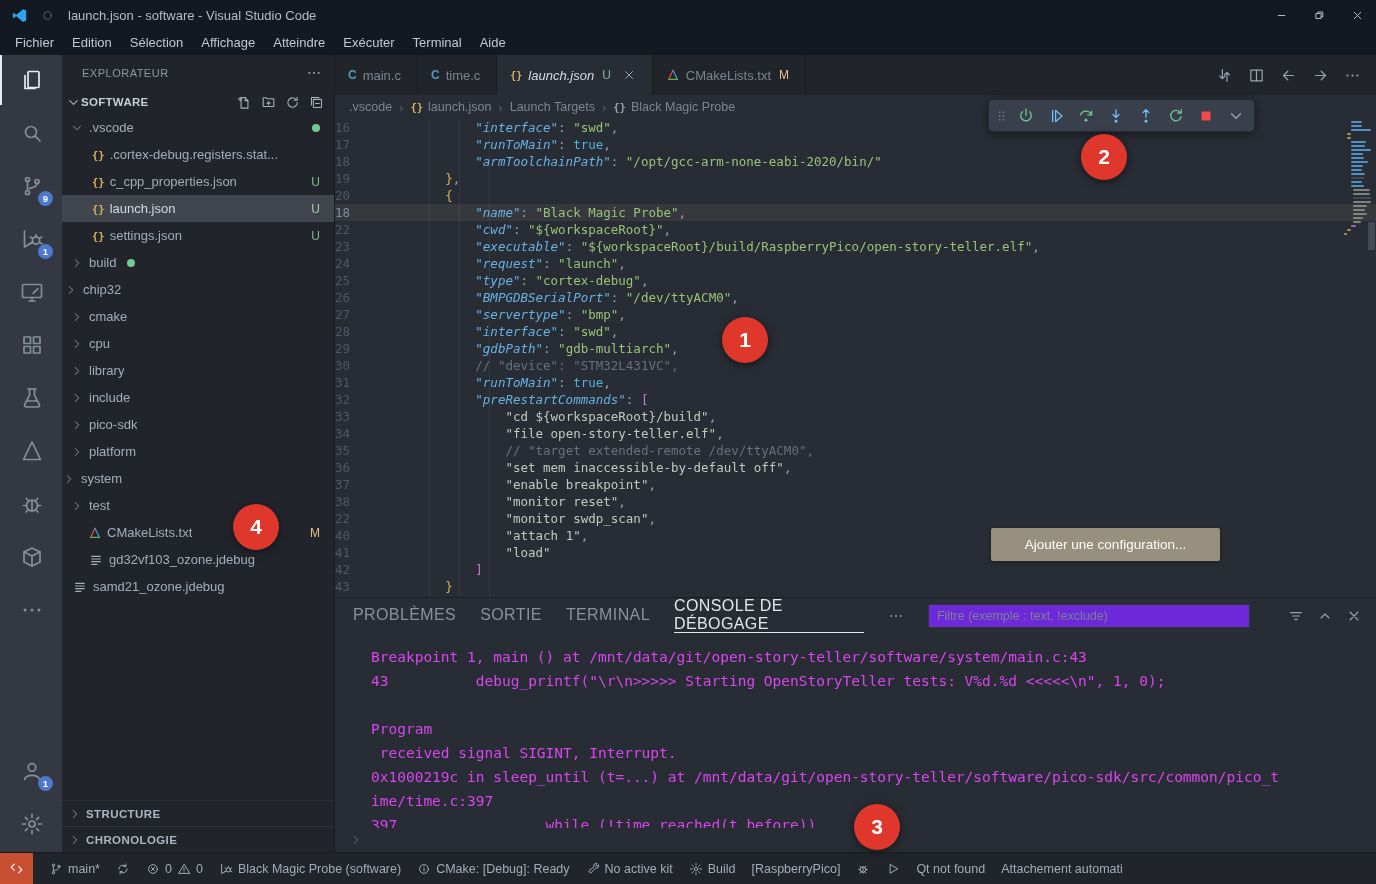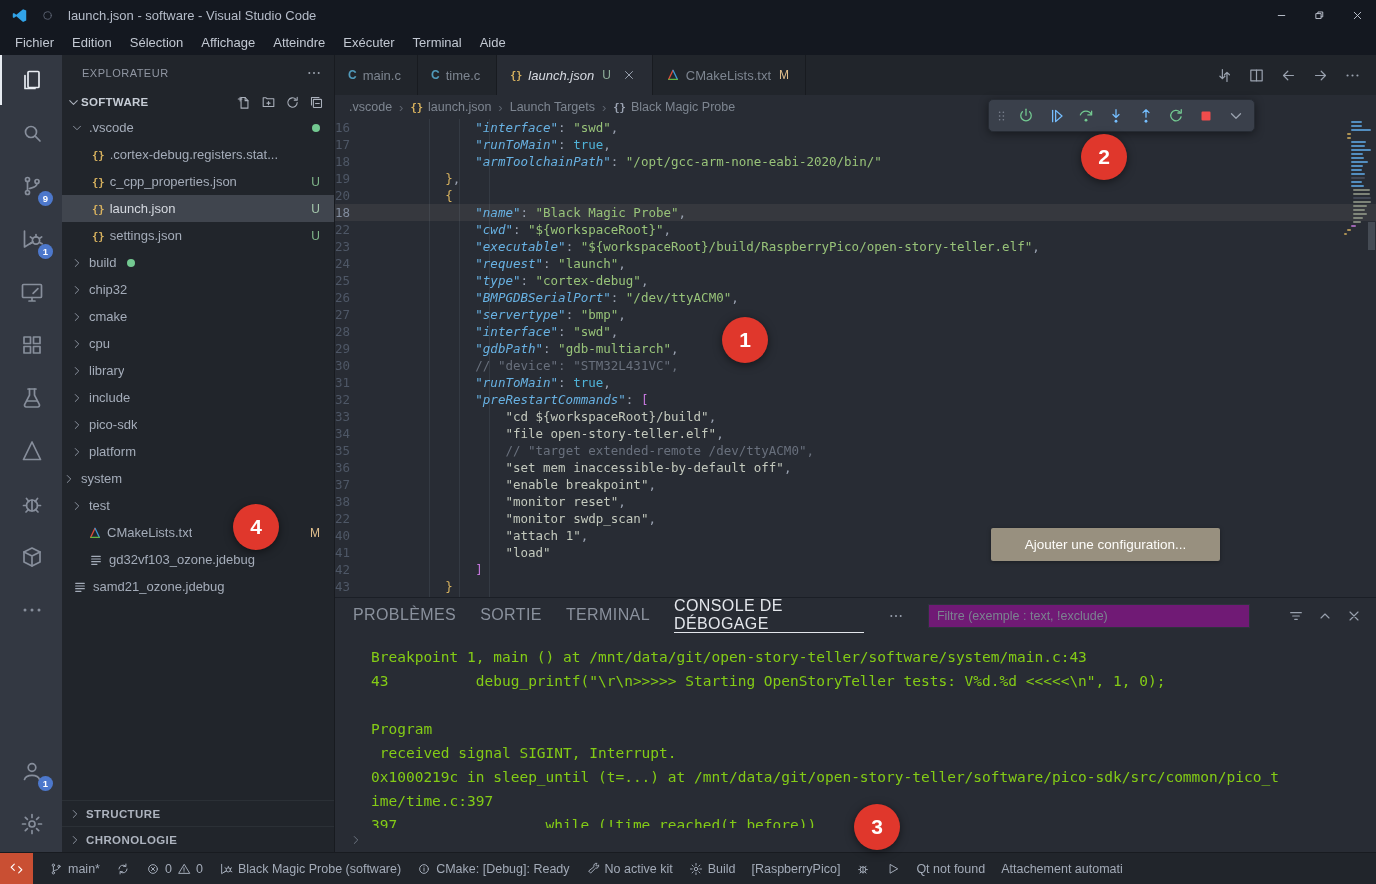--- a/index.html
+++ b/index.html
@@ -87,25 +87,25 @@
 .minimap{position:absolute;top:121px;left:1341px;width:32px;z-index:6}
 .mm-line{height:2.2px;margin-bottom:1.8px;opacity:.75;border-radius:1px}
 .scrollthumb{position:absolute;left:1367px;top:222px;width:7px;height:28px;background:rgba(140,148,158,.3);z-index:6}
 
 
 .panel{position:absolute;left:0;right:0;bottom:0;height:255px;background:#282c34;border-top:1px solid #1b1f26}
 .panel-tabs{height:35px;display:flex;align-items:center;gap:24px;padding:0 14px 0 18px}
 .ptab{font-size:16px;letter-spacing:.4px;color:#8a919d;height:100%;display:flex;align-items:center;border-bottom:1px solid transparent}
 .ptab.active{color:#e4e7ec;border-bottom-color:#e4e7ec}
 .ptab-more{color:#9aa2af}
-.panel-filter{margin-left:auto;width:352px;height:24px;background:#701a75;border:1px solid #2e333d;color:#c8ccd4;font-size:12.5px;padding:0 8px;outline:none;font-family:"Liberation Sans",sans-serif}
+.panel-filter{margin-left:auto;width:352px;height:24px;background:#6d28d9;border:1px solid #2e333d;color:#c8ccd4;font-size:12.5px;padding:0 8px;outline:none;font-family:"Liberation Sans",sans-serif}
 .panel-filter::placeholder{color:#7b8390}
 .panel-actions{display:flex;gap:13px;margin-left:14px;color:#9aa2af}
 .panel-actions .ic{width:16px;height:16px}
-.console{position:absolute;top:35px;left:0;right:0;bottom:24px;padding:12px 0 0 36px;font:14.5px/24px "DejaVu Sans Mono",monospace;color:#84cc16;white-space:pre;overflow:hidden}
+.console{position:absolute;top:35px;left:0;right:0;bottom:24px;padding:12px 0 0 36px;font:14.5px/24px "DejaVu Sans Mono",monospace;color:#d946ef;white-space:pre;overflow:hidden}
 .console-input{position:absolute;bottom:2px;left:14px;height:20px;display:flex;align-items:center;color:#6b7380}
 .console-input .ic{width:14px;height:14px}
 
 
 .add-config{position:absolute;left:991px;top:528px;width:229px;height:33px;background:#98907f;color:#fdfcf9;border:none;font-family:"Liberation Sans",sans-serif;font-size:13.5px;z-index:20;border-radius:2px;box-shadow:0 1px 4px rgba(0,0,0,.35);cursor:pointer}
 .debug-toolbar{position:absolute;left:988px;top:99px;height:33px;background:#3a404b;border:1px solid #262b33;border-radius:5px;display:flex;align-items:center;gap:3px;padding:0 5px;z-index:25;box-shadow:0 2px 10px rgba(0,0,0,.45)}
 .dbg-grip{color:#7d8592;width:15px;height:20px}
 .dbg-btn{width:27px;height:27px;display:flex;align-items:center;justify-content:center;border-radius:4px}
 .dbg-btn .ic{width:18px;height:18px}
 
@@ -368,21 +368,21 @@
       </div>
       <div class="trow" style="padding-left: 8px;">
         <span class="ic tchev">
           <svg viewBox="0 0 24 24" fill="none" stroke="currentColor" stroke-width="1.7" stroke-linecap="round" stroke-linejoin="round">
             <path d="M9 6l6 6-6 6"></path>
           </svg>
         </span>
         <span class="tlabel">build</span>
         <span class="tdot dec-inline" style="background: rgb(115, 201, 145);"></span>
       </div>
-      <div class="trow" style="padding-left: 8px;">
+      <div class="trow" style="padding-left: 2px;">
         <span class="ic tchev">
           <svg viewBox="0 0 24 24" fill="none" stroke="currentColor" stroke-width="1.7" stroke-linecap="round" stroke-linejoin="round">
             <path d="M9 6l6 6-6 6"></path>
           </svg>
         </span>
         <span class="tlabel">chip32</span>
       </div>
       <div class="trow" style="padding-left: 8px;">
         <span class="ic tchev">
           <svg viewBox="0 0 24 24" fill="none" stroke="currentColor" stroke-width="1.7" stroke-linecap="round" stroke-linejoin="round">

